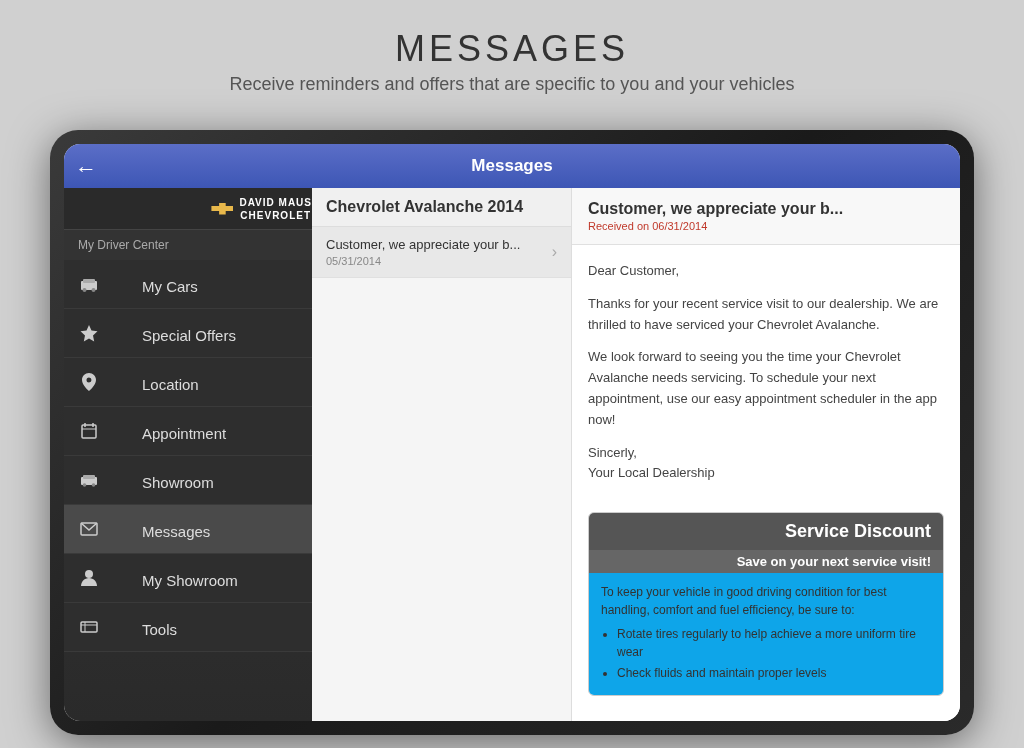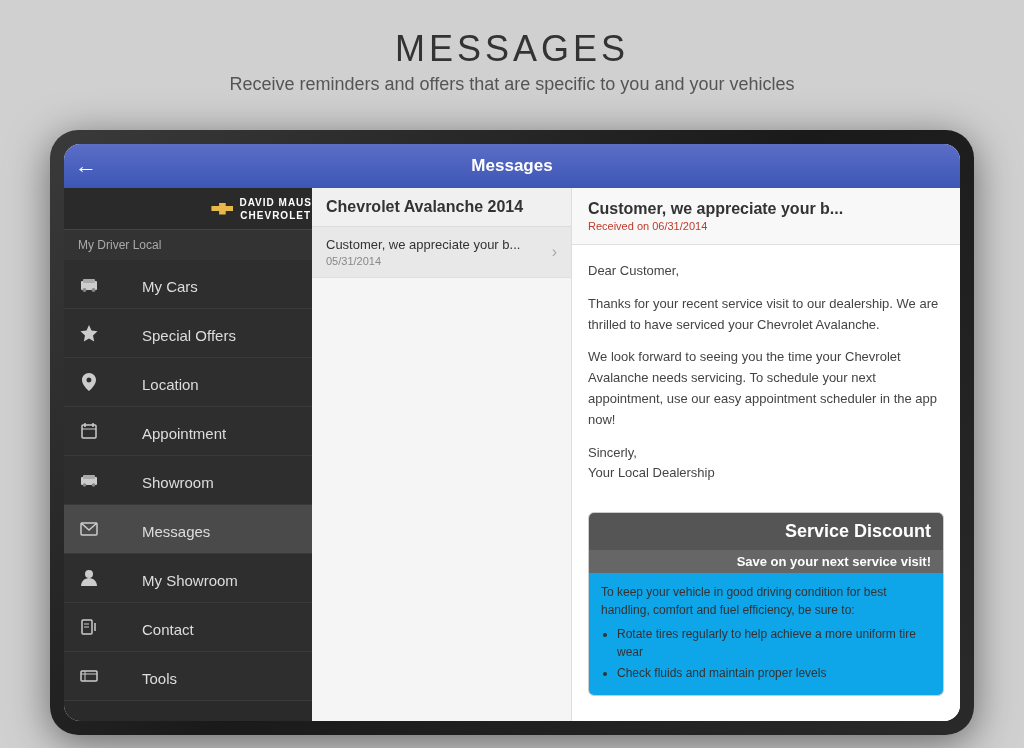--- a/index.html
+++ b/index.html
@@ -310,21 +310,21 @@
       <div class="sidebar">
         <div class="sidebar-logo">
           <div class="logo-row">
             <div class="logo-bowtie"></div>
             <div>
               <div class="logo-text">DAVID MAUS</div>
               <div class="logo-text">CHEVROLET</div>
             </div>
           </div>
         </div>
-        <div class="sidebar-driver-center">My Driver Local</div>
+        <div class="sidebar-driver-center">My Driver Center</div>
 
         <div class="sidebar-item">
           <div class="sidebar-icon">
             <svg width="18" height="16" viewBox="0 0 18 16" fill="none">
               <rect x="1" y="5" width="16" height="9" rx="1" fill="#ccc"></rect>
               <rect x="3" y="3" width="12" height="4" rx="1" fill="#aaa"></rect>
               <circle cx="4.5" cy="14" r="2" fill="#888"></circle>
               <circle cx="13.5" cy="14" r="2" fill="#888"></circle>
             </svg>
           </div>
@@ -378,31 +378,20 @@
           <span class="sidebar-label">Messages</span>
         </div>
         <div class="sidebar-item">
           <div class="sidebar-icon">
             <svg width="16" height="18" viewBox="0 0 16 18" fill="none">
               <circle cx="8" cy="5" r="4" fill="#ccc"></circle>
               <path d="M0 17c0-4.4 3.6-8 8-8s8 3.6 8 8" fill="#ccc"></path>
             </svg>
           </div>
           <span class="sidebar-label">My Showroom</span>
-        </div>
-        <div class="sidebar-item">
-          <div class="sidebar-icon">
-            <svg width="16" height="16" viewBox="0 0 16 16" fill="none">
-              <rect x="1" y="1" width="10" height="14" rx="1" stroke="#ccc" stroke-width="1.5" fill="none"></rect>
-              <line x1="14" y1="4" x2="14" y2="12" stroke="#ccc" stroke-width="1.5"></line>
-              <line x1="3" y1="5" x2="8" y2="5" stroke="#ccc" stroke-width="1"></line>
-              <line x1="3" y1="8" x2="8" y2="8" stroke="#ccc" stroke-width="1"></line>
-            </svg>
-          </div>
-          <span class="sidebar-label">Contact</span>
         </div>
         <div class="sidebar-item">
           <div class="sidebar-icon">
             <svg width="18" height="16" viewBox="0 0 18 16" fill="none">
               <rect x="1" y="3" width="16" height="10" rx="1" stroke="#ccc" stroke-width="1.5" fill="none"></rect>
               <line x1="1" y1="6" x2="17" y2="6" stroke="#ccc" stroke-width="1"></line>
               <line x1="5" y1="3" x2="5" y2="13" stroke="#ccc" stroke-width="1"></line>
             </svg>
           </div>
           <span class="sidebar-label">Tools</span>

